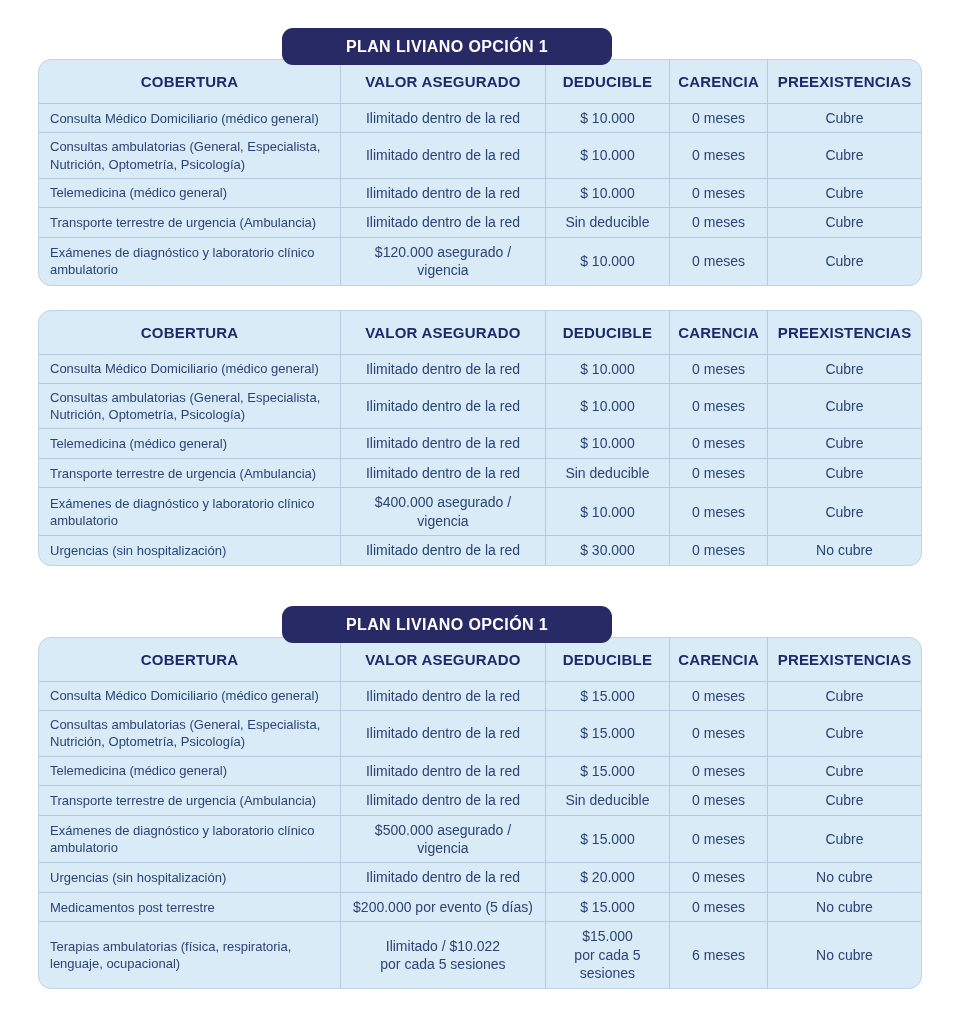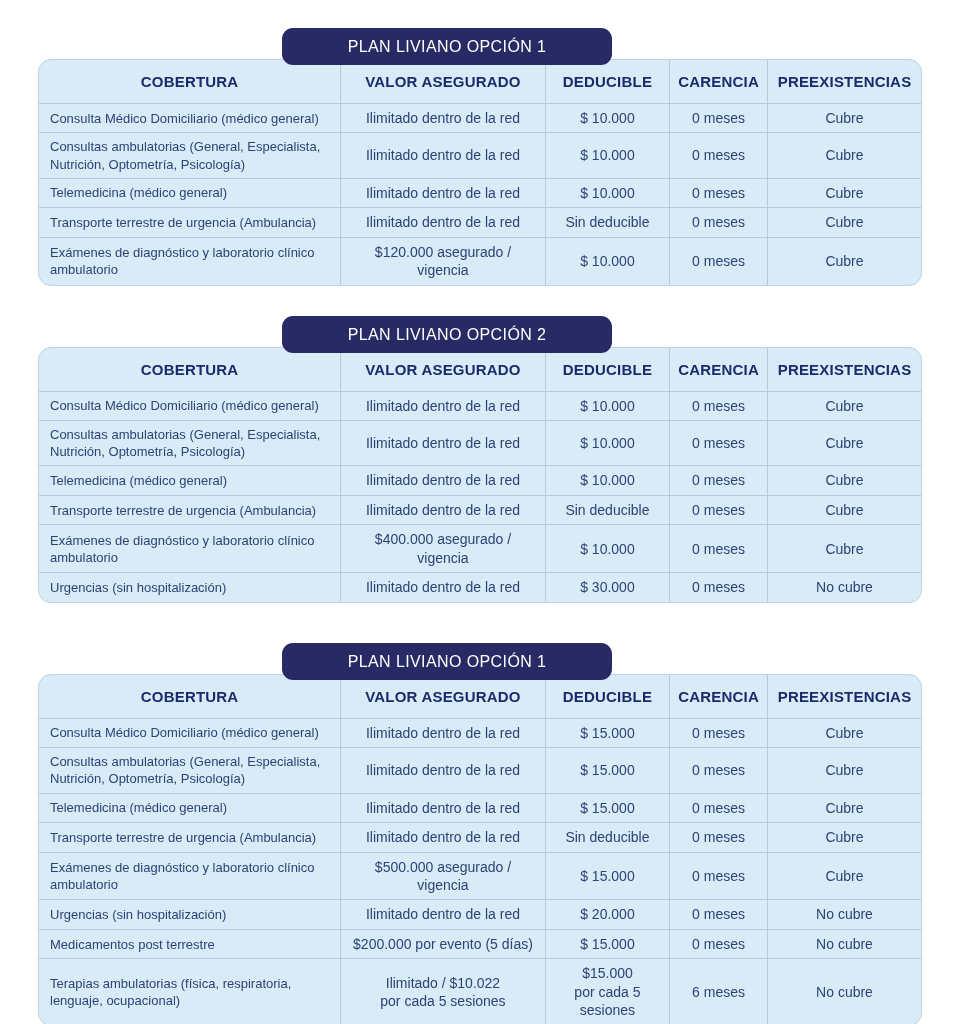--- a/index.html
+++ b/index.html
@@ -32,21 +32,21 @@
     margin-left:244px;
     background:var(--banner-bg);
     border-radius:11px;
     text-align:center;
   }
   .banner-text{
     display:inline-block;
     line-height:37px;
     color:var(--banner-text);
     font-size:16px;
-    font-weight:normal;
+    font-weight:bold;
     letter-spacing:0.4px;
   }
   .panel{
     position:relative;z-index:1;
     margin-top:-6px;
     background:var(--panel-bg);
     border:1px solid var(--panel-border);
     border-radius:13px;
     overflow:hidden;
   }
@@ -146,23 +146,20 @@
               <td class="col-2">$ 10.000</td>
               <td class="col-3">0 meses</td>
               <td class="col-4">Cubre</td>
             </tr>
           </tbody>
         </table>
     </div>
   </section>
 
   <section class="plan-section">
-    <div class="banner">
-      <span class="banner-text">PLAN LIVIANO OPCIÓN 2</span>
-    </div>
     <div class="panel">
       <table class="plan-table">
           <thead>
             <tr>
               <th class="col-0">COBERTURA</th>
               <th class="col-1">VALOR ASEGURADO</th>
               <th class="col-2">DEDUCIBLE</th>
               <th class="col-3">CARENCIA</th>
               <th class="col-4">PREEXISTENCIAS</th>
             </tr>

